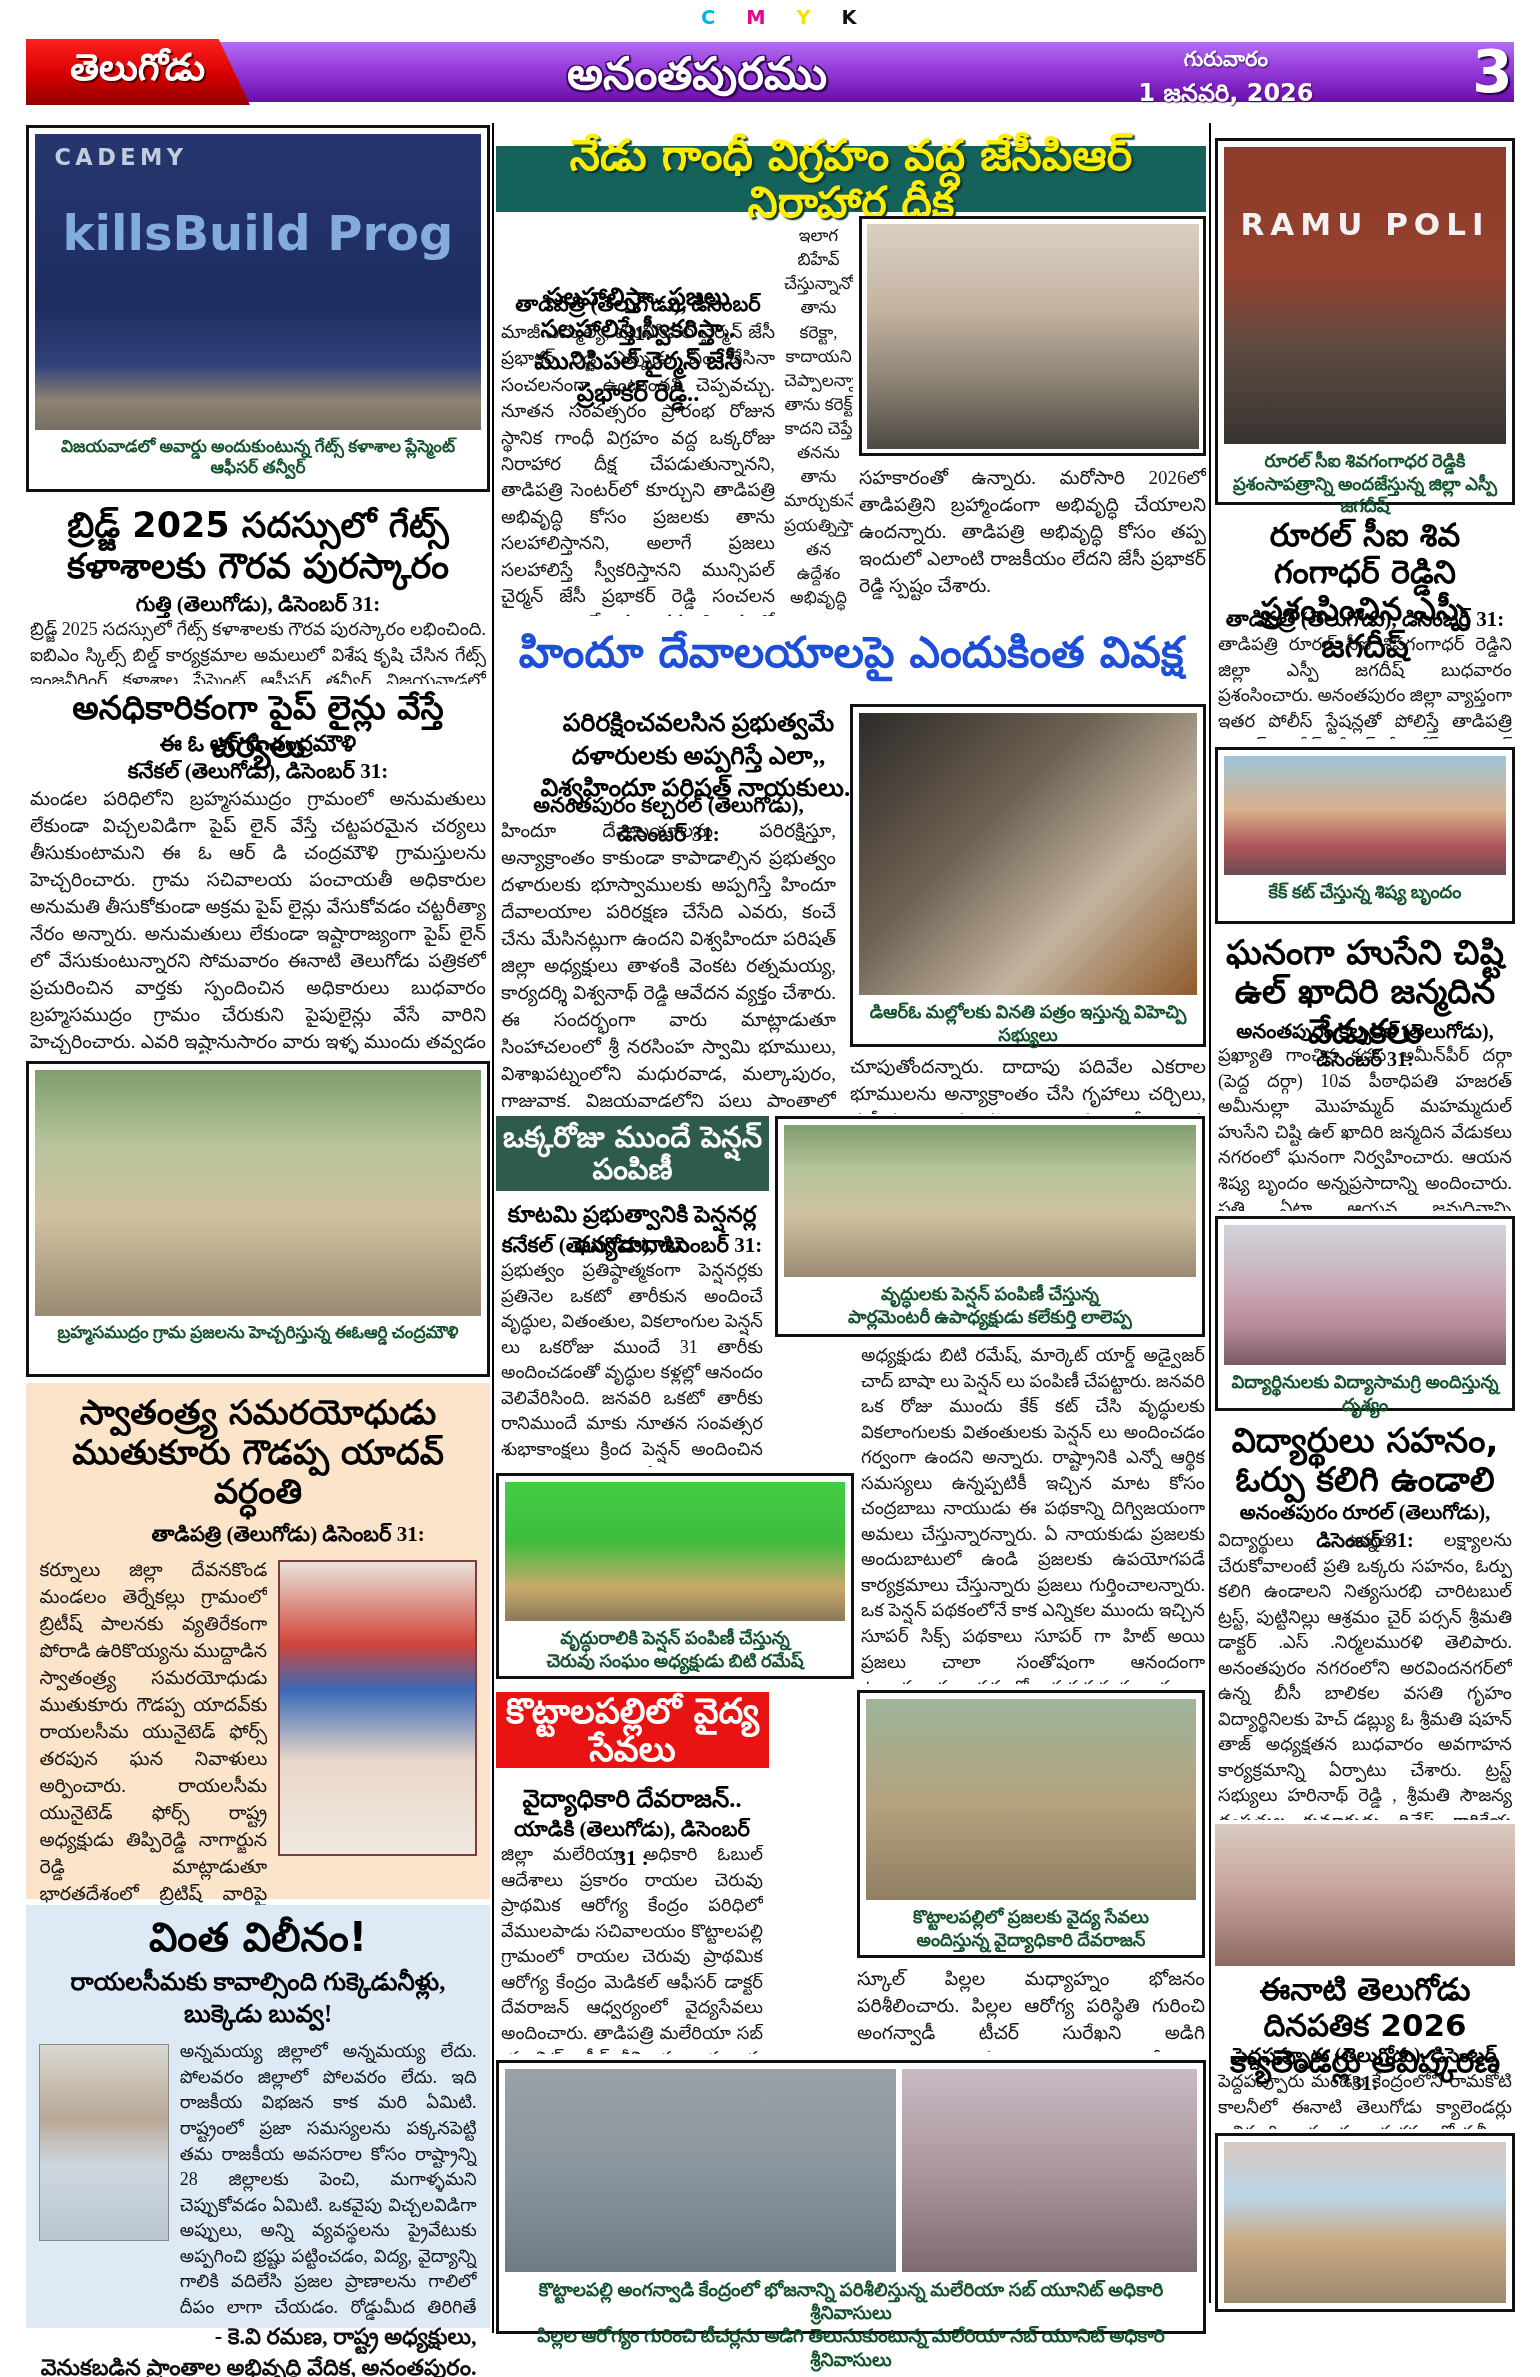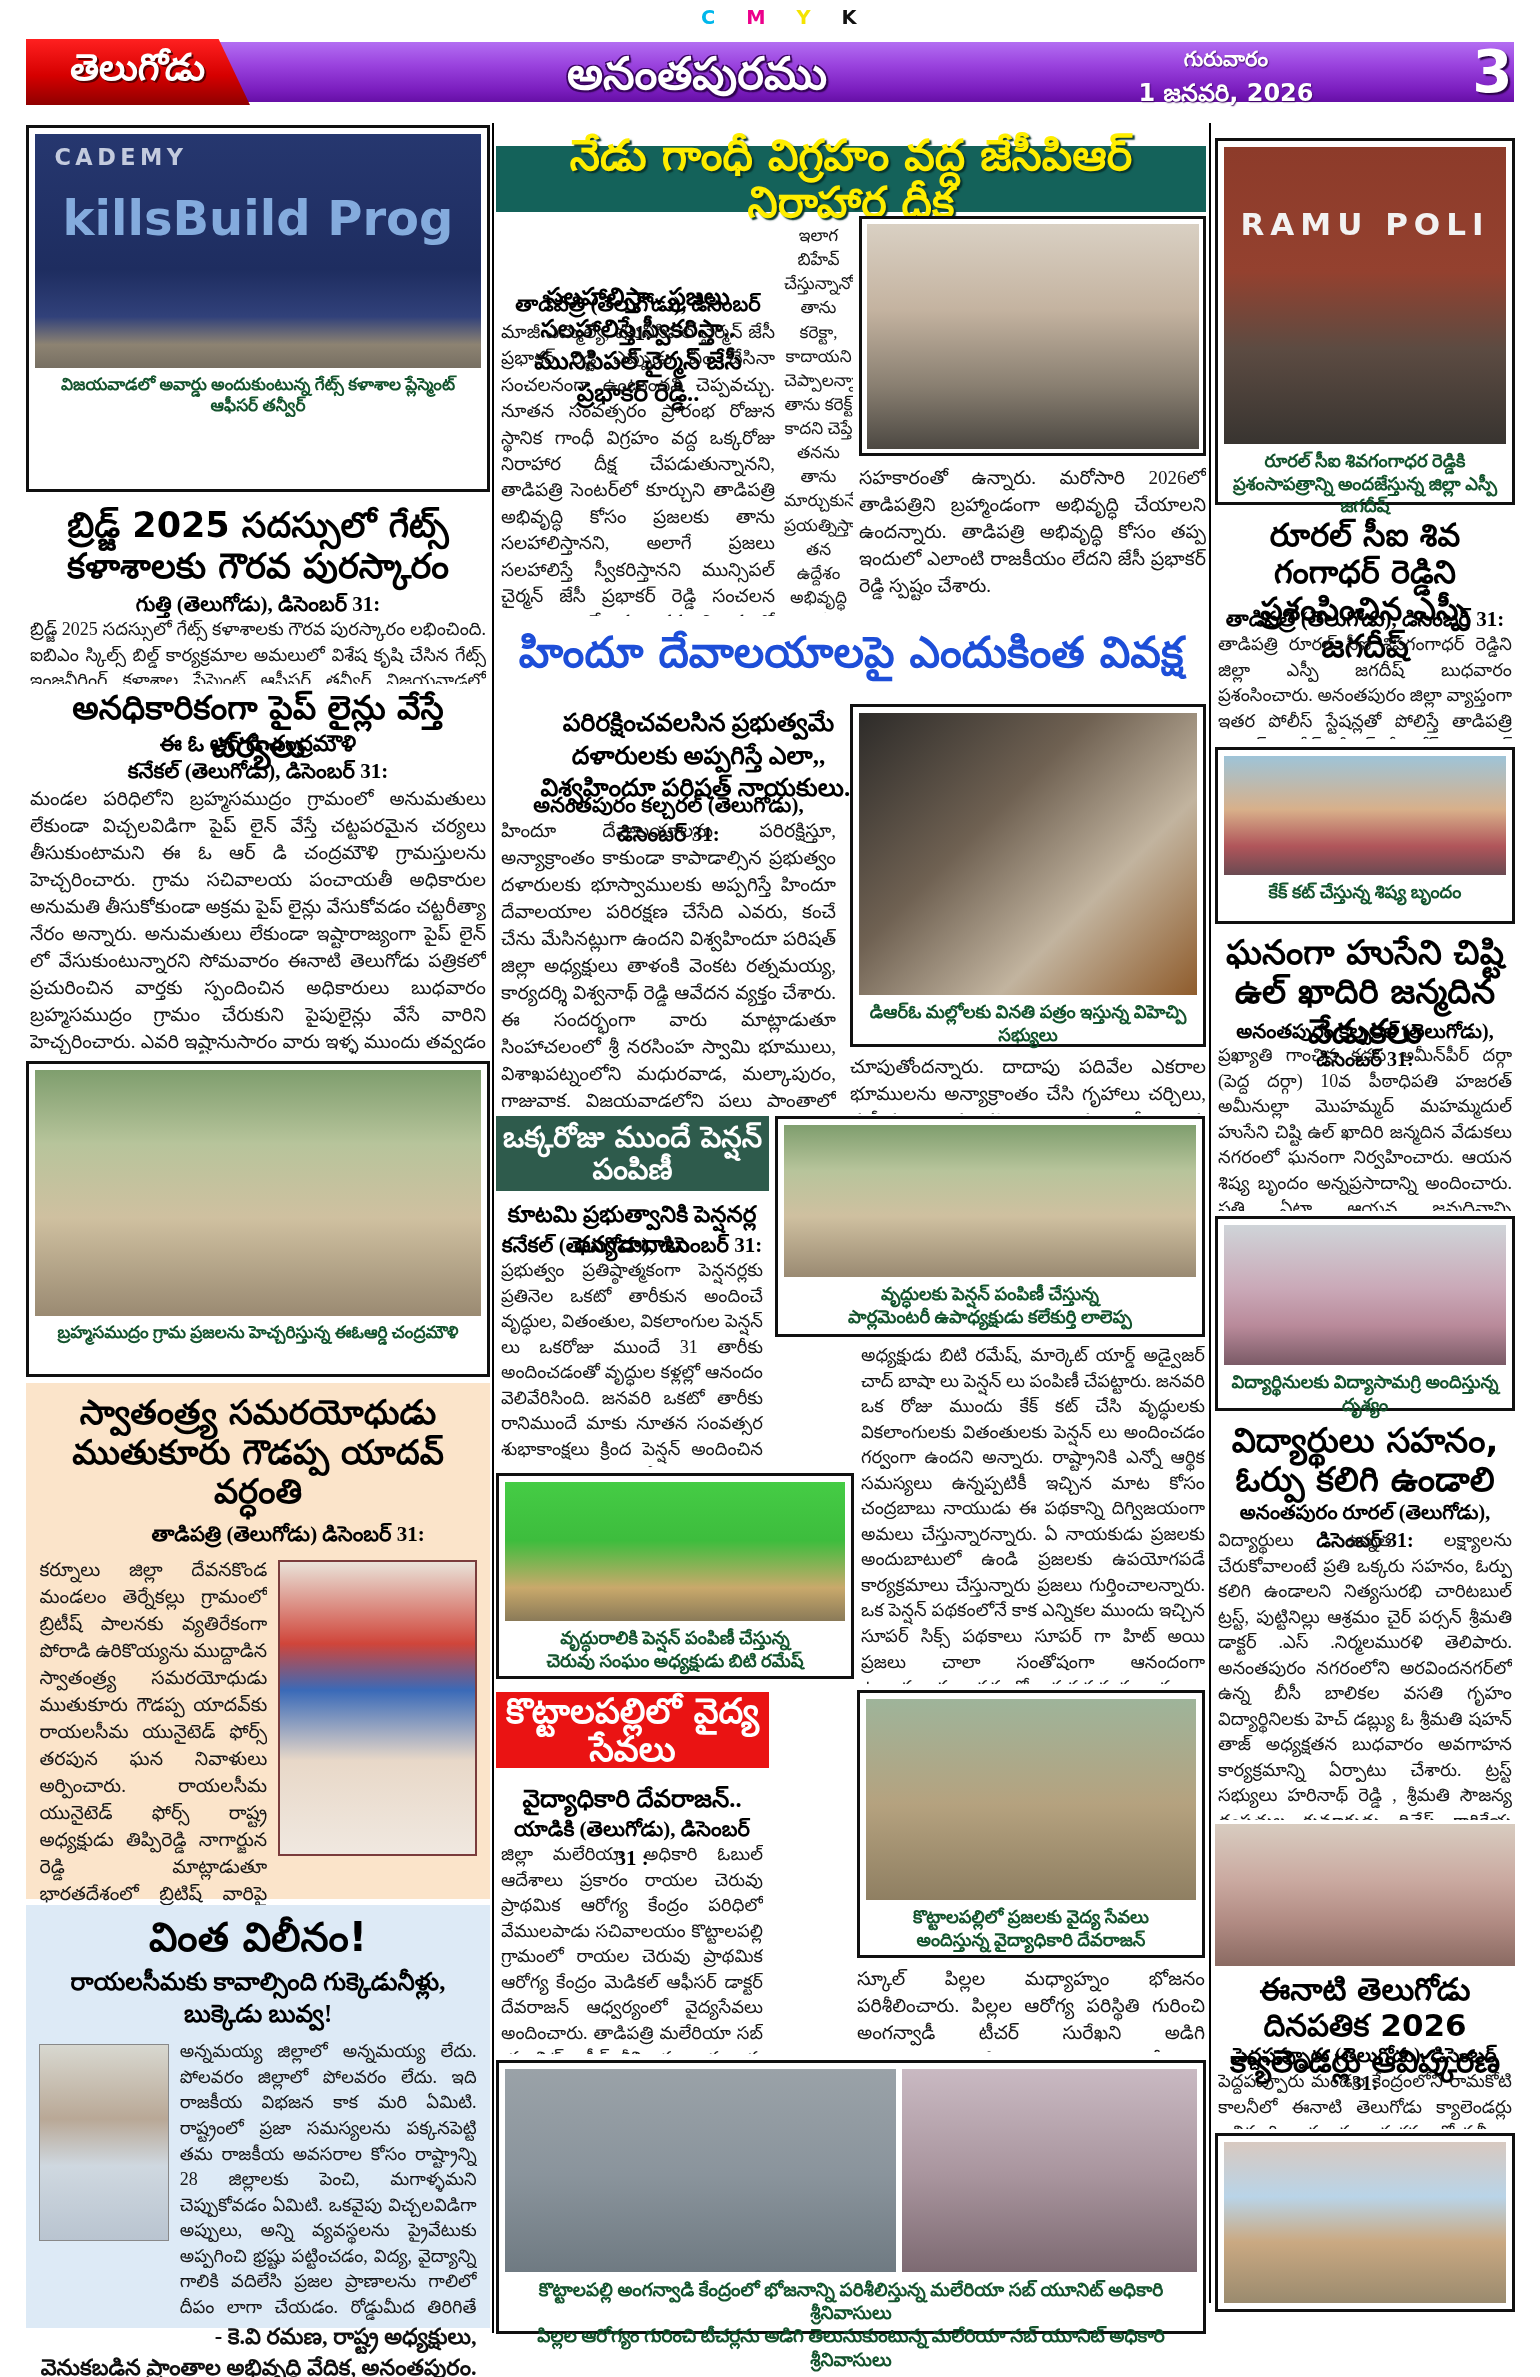--- a/index.html
+++ b/index.html
@@ -96,21 +96,21 @@
       <div class="wd">గురువారం</div>
       <div class="dt">1 జనవరి, 2026</div>
     </div>
     <div class="abs pagenum" style="left:1429px;top:-4.5px;width:75px;text-align:center;">3</div>
   </div>
 
   <div class="abs vline" style="left:492px;top:123px;width:1.5px;height:2210px;"></div>
   <div class="abs vline" style="left:1209px;top:123px;width:1.5px;height:2180px;"></div>
 
   <div class="abs frame" style="left:26px;top:125px;width:464px;height:367px;">
-    <div class="photo p-award" style="height:234px;">
+    <div class="photo p-award" style="height:296px;">
       <div class="ov1">CADEMY</div>
       <div class="ov2">killsBuild Prog</div>
     </div>
     <div class="cap" style="font-size:17px;">విజయవాడలో అవార్డు అందుకుంటున్న గేట్స్ కళాశాల ప్లేస్మెంట్ ఆఫీసర్ తన్వీర్</div>
   </div>
 
   <div class="abs hl" style="left:30px;top:505px;width:456px;font-size:35px;">బ్రిడ్జ్ 2025 సదస్సులో గేట్స్ కళాశాలకు గౌరవ పురస్కారం</div>
   <div class="abs dl" style="left:30px;top:592px;width:456px;">గుత్తి (తెలుగోడు), డిసెంబర్ 31:</div>
   <div class="abs bd" style="left:30px;top:617px;width:456px;height:67px;font-size:18px;">బ్రిడ్జ్ 2025 సదస్సులో గేట్స్ కళాశాలకు గౌరవ పురస్కారం లభించింది. ఐబిఎం స్కిల్స్ బిల్డ్ కార్యక్రమాల అమలులో విశేష కృషి చేసిన గేట్స్ ఇంజనీరింగ్ కళాశాల ప్లేస్మెంట్ ఆఫీసర్ తన్వీర్ విజయవాడలో జరిగిన సదస్సులో ఈ అవార్డును అందుకున్నారు. ఈ సందర్భంగా ప్రతినిధులు మాట్లాడుతూ నైపుణ్య ఆధారిత శిక్షణ అందించడం, పరిశ్రమ – విద్యాసంస్థల మధ్య సహకారాన్ని బలోపేతం చేయడంలో బృందం చేసిన కృషిని ప్రశంసించారు.</div>
 

